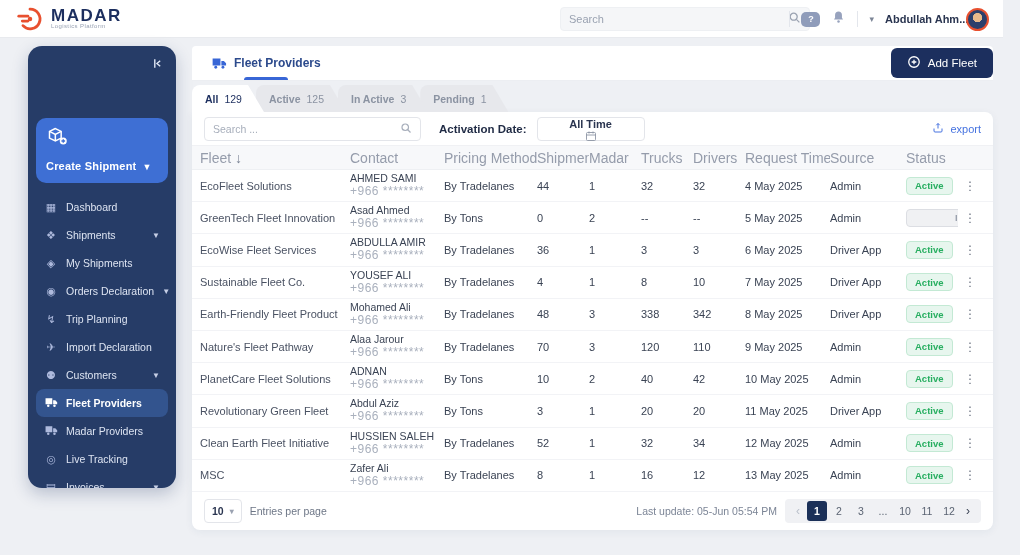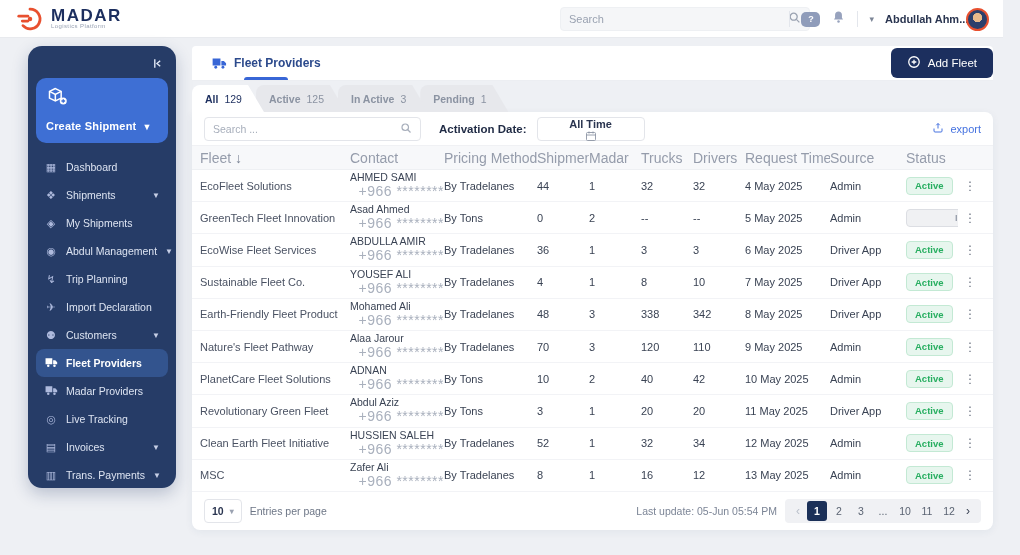--- a/index.html
+++ b/index.html
@@ -28,21 +28,21 @@
   .user-name { font-size:11px; font-weight:bold; color:#2a3550; max-width:70px; white-space:nowrap; }
   .avatar { width:23px; height:23px; border-radius:50%; border:2px solid #e8502f;
             background:radial-gradient(circle at 50% 40%, #e8b98a 0 30%, #2c3f6b 32%); }
 
   
   .sidebar { position:absolute; left:28px; top:46px; width:148px; height:442px; background:#263c67;
              border-radius:14px; box-shadow:0 6px 16px rgba(30,50,100,.25); padding:8px 8px 10px; color:#e7ecf7;
              display:flex; flex-direction:column; overflow:hidden; }
   .collapse-row { display:flex; justify-content:flex-end; padding:2px 4px 4px; }
   .collapse-btn { color:#dfe6f4; cursor:pointer; }
-  .create-btn { background:#3e6fd4; border-radius:10px; padding:8px 10px 9px; cursor:pointer; }
+  .create-btn { background:#3e6fd4; border-radius:10px; padding:8px 10px 9px; cursor:pointer;margin-top:40px; }
   .create-btn .cs-icon { display:block; margin-bottom:6px; }
   .create-btn .cs-label { font-size:11px; font-weight:bold; color:#fff; letter-spacing:.2px; }
   .create-btn .cs-caret { font-size:9px; margin-left:6px; }
   .nav { margin-top:10px; display:flex; flex-direction:column; }
   .nav-item { display:flex; align-items:center; gap:8px; height:28px; padding:0 8px; border-radius:8px;
               font-size:10.5px; color:#dde4f2; cursor:pointer; white-space:nowrap; }
   .nav-item .ico { width:14px; text-align:center; font-size:11px; color:#aebadd; flex:0 0 14px; line-height:1; }
   .nav-item .chev { margin-left:auto; font-size:8px; color:#c6cfe6; }
   .nav-item.active { background:#33548e; font-weight:bold; color:#fff; }
   .nav-item.active .ico { color:#fff; }
@@ -89,21 +89,21 @@
 
   
   .tgrid { display:grid; grid-template-columns:150px 94px 93px 52px 52px 52px 52px 85px 76px 52px 24px;
            align-items:center; padding:0 8px; }
   .thead { height:25px; background:#f7f8fa; border-top:1px solid #f0f1f4; border-bottom:1px solid #eef0f3; }
   .th { font-size:14px; color:#959cab; white-space:nowrap; overflow:hidden; }
   .trow { height:32.2px; border-bottom:1px solid #f2f3f6; background:#fff; }
   .td { font-size:11px; color:#3a4354; white-space:nowrap; overflow:hidden; }
   .td.fleet { color:#4a5263; }
   .contact-name { font-size:10.5px; color:#3a4354; line-height:11px; }
-  .contact-phone { font-size:14px; color:#a9b0bd; letter-spacing:.5px;text-align:right; }
+  .contact-phone { font-size:12px; color:#a9b0bd; letter-spacing:.5px; }
   .badge { display:inline-block; font-size:9.5px; font-weight:bold; padding:2.5px 8px; border-radius:4px;
            white-space:nowrap; }
   .badge-active { color:#27ae60; background:#e7f6ee; border:1px solid #c3e9d4; }
   .badge-inactive { color:#9aa1ad; background:#f0f1f3; border:1px solid #dcdee3;padding-left:48px; }
   .td.status-cell { overflow:hidden; }
   .dots { color:#6a7280; font-size:12px; text-align:center; cursor:pointer; }
 
   
   .card-footer { margin-top:auto; height:38px; display:flex; align-items:center; padding:0 12px; gap:8px; }
   .page-size { height:24px; min-width:36px; border:1px solid #e3e5ea; border-radius:4px; display:flex;
@@ -192,21 +192,21 @@
         <span class="ico">❖</span>
         <span>Shipments</span>
         <span class="chev">▼</span>
       </div>
       <div class="nav-item">
         <span class="ico">◈</span>
         <span>My Shipments</span>
       </div>
       <div class="nav-item">
         <span class="ico">◉</span>
-        <span>Abdul Management</span>
+        <span>Orders Declaration</span>
         <span class="chev">▼</span>
       </div>
       <div class="nav-item">
         <span class="ico">↯</span>
         <span>Trip Planning</span>
       </div>
       <div class="nav-item">
         <span class="ico">✈</span>
         <span>Import Declaration</span>
       </div>

